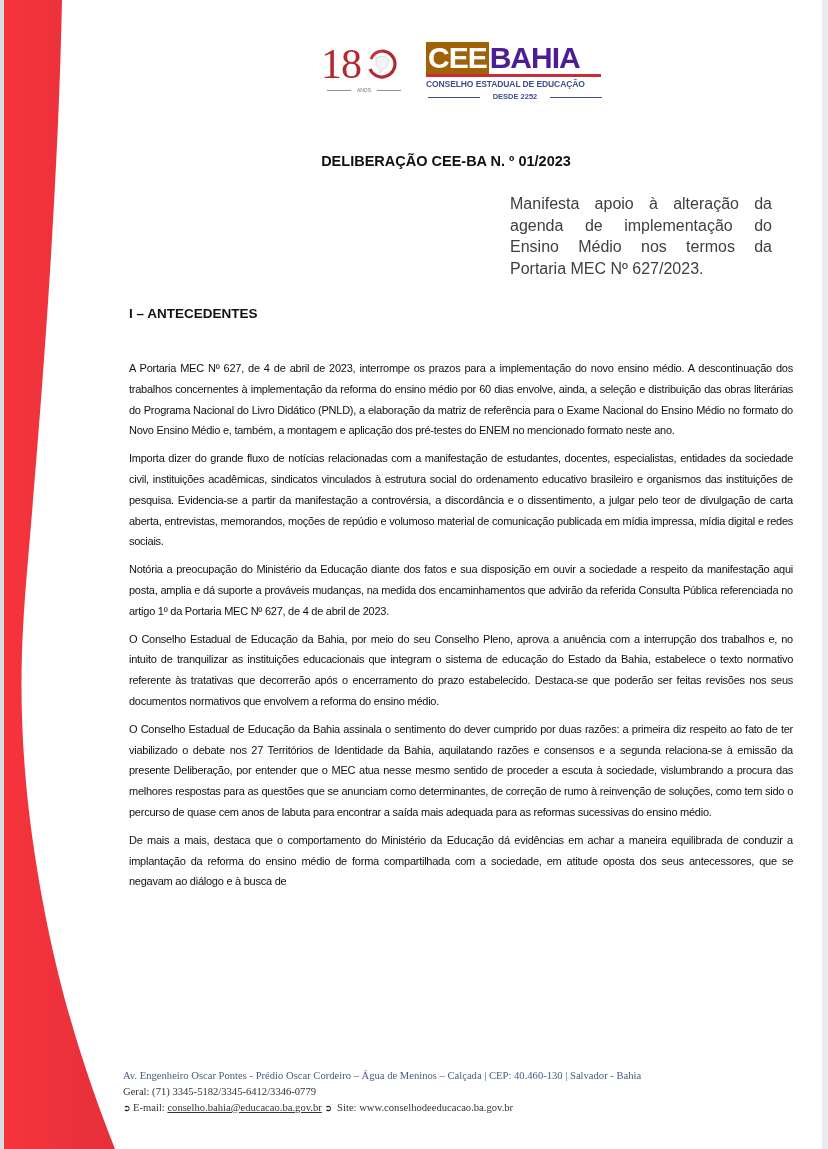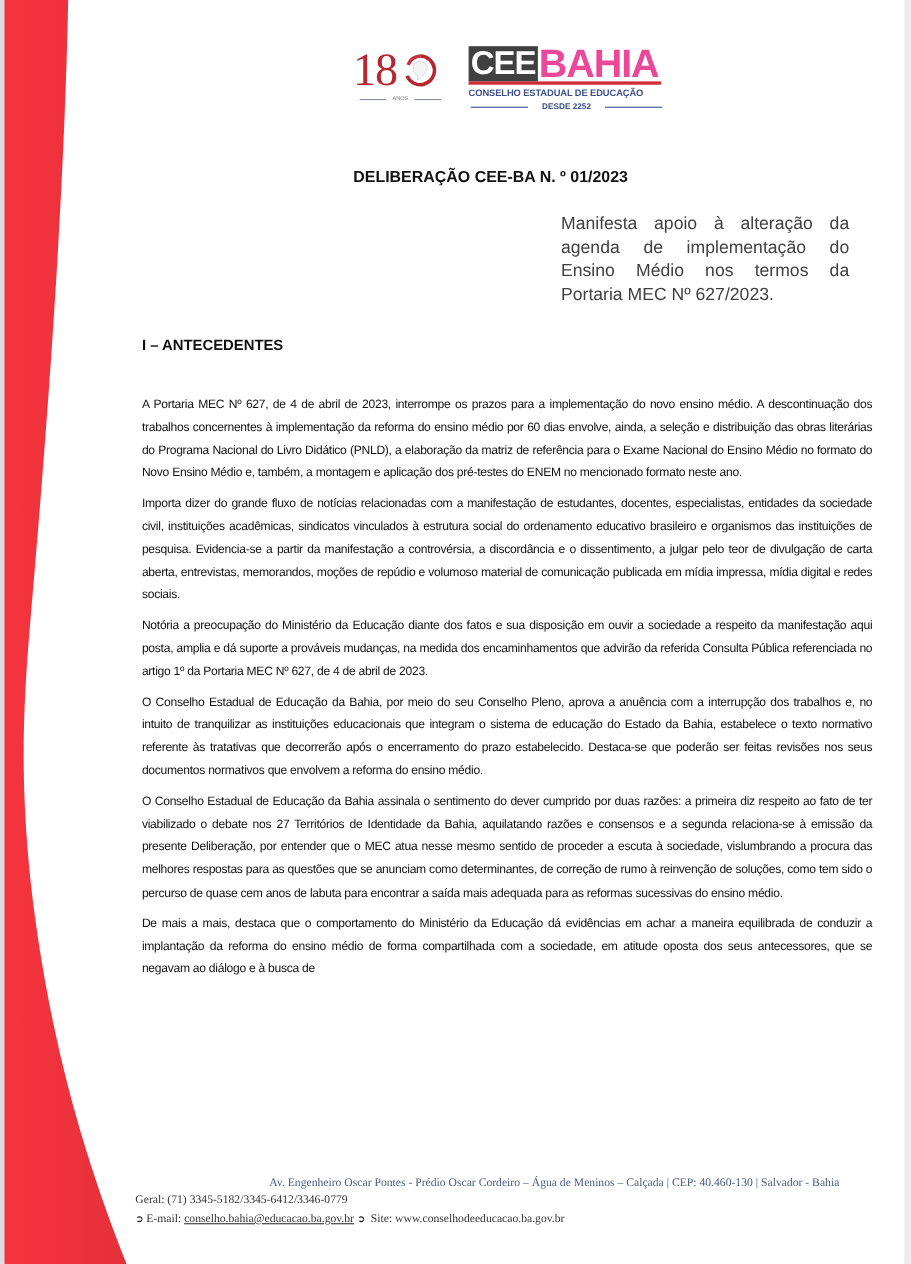--- a/index.html
+++ b/index.html
@@ -54,27 +54,27 @@
   .logo-180 .anos::after { right: 0; }
 
   .logo-cee {
     position: absolute; left: 407px; top: 42px; width: 178px; height: 62px;
   }
   .logo-cee .word {
     position: absolute; left: 0; top: 0; height: 32px;
     display: flex; align-items: stretch;
   }
   .logo-cee .cee {
-    background: #404040; color: #ffffff;
+    background: #a16207; color: #ffffff;
     font-weight: bold; font-size: 30px; line-height: 32px;
     padding: 0 2px; letter-spacing: -1px;
   }
   .logo-cee .bahia {
-    color: #ec4899;
-    font-weight: bold; font-size: 36px; line-height: 32px;
+    color: #4c1d95;
+    font-weight: bold; font-size: 30px; line-height: 32px;
     padding-left: 1px; letter-spacing: -1px;
   }
   .logo-cee .redbar {
     position: absolute; left: 0; top: 32px; width: 175px; height: 3px; background: #cf2b36;
   }
   .logo-cee .subtitle {
     position: absolute; left: 0; top: 37px; width: 178px;
     font-size: 8.5px; font-weight: bold; color: #3e4f8c; text-align: left;
     letter-spacing: -0.1px; white-space: nowrap;
   }
@@ -111,21 +111,21 @@
   .body-text p {
     margin: 0 0 7px 0;
     text-align: justify;
   }
 
   
   .footer {
     position: absolute; left: 104px; top: 1068px; width: 640px;
     font-family: "Liberation Serif", serif; font-size: 10.6px; line-height: 16px;
   }
-  .footer .addr { color: #4a5a80; text-align: right; }
+  .footer .addr { color: #4a5a80; }
   .footer .line { color: #333; }
   .footer .link { text-decoration: underline; color: #333; }
   .footer .arrow { display: inline-block; width: 10px; color: #111; font-size: 9px; }
 </style>
 </head>
 <body>
 
 <div class="edge-left"></div>
 <svg class="red-band" viewBox="0 0 140 1149" preserveAspectRatio="none">
   <defs>

